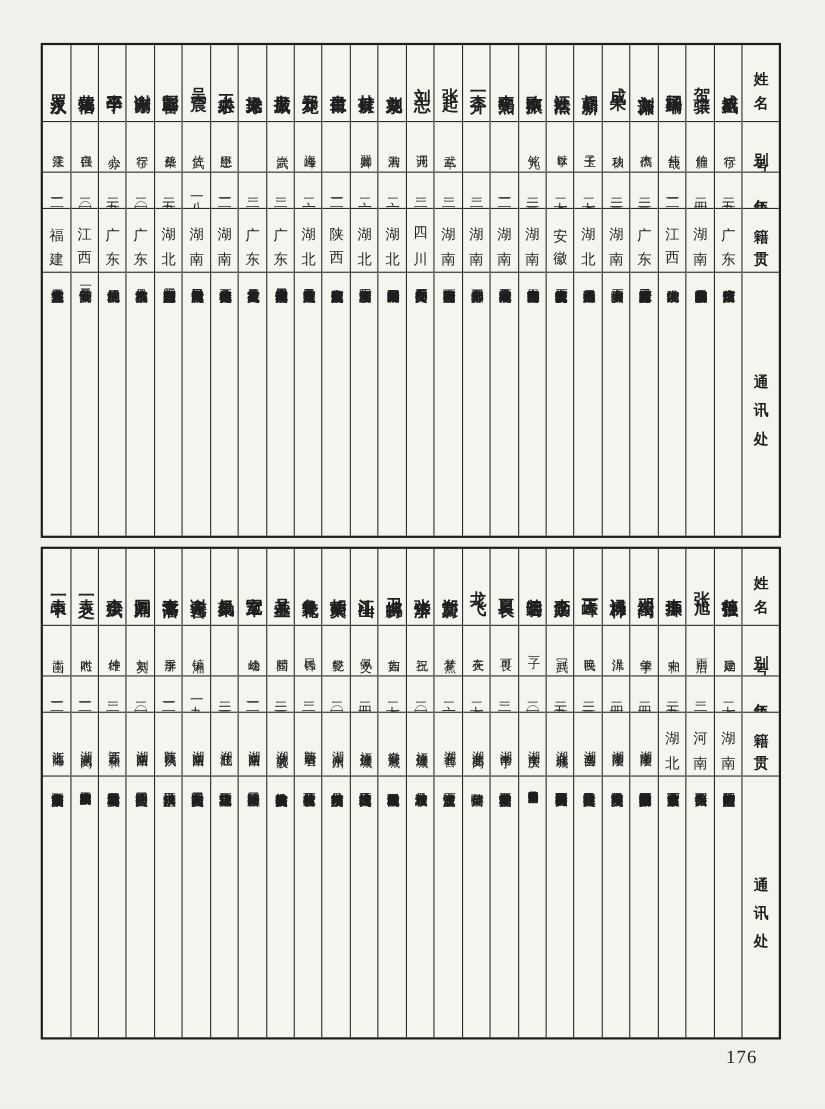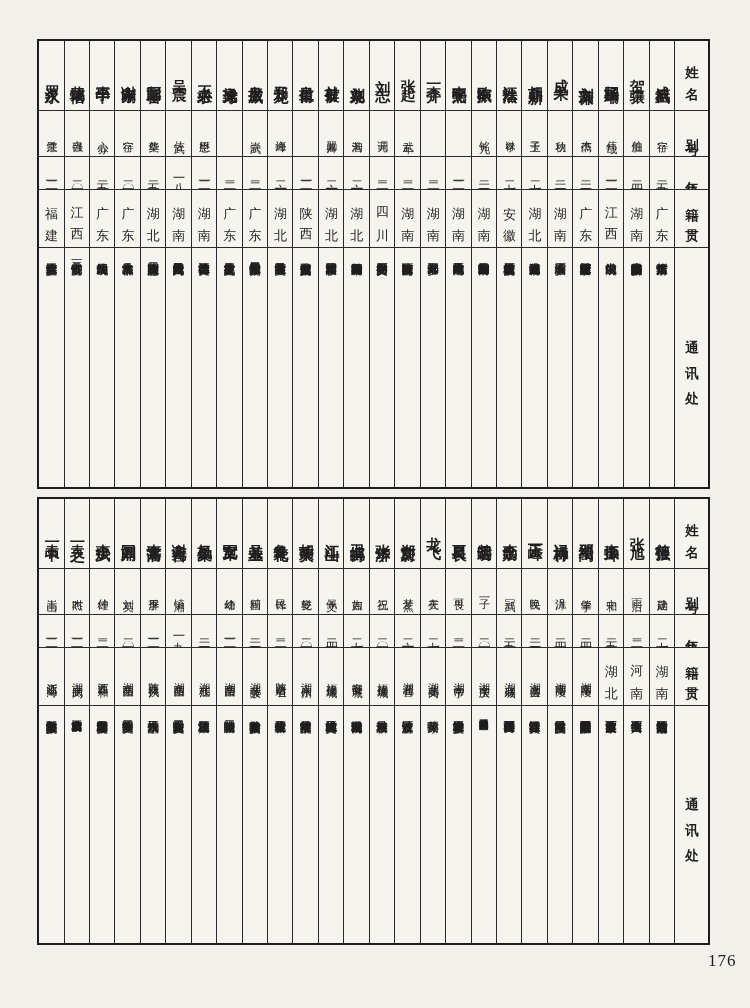--- a/index.html
+++ b/index.html
@@ -56,21 +56,21 @@
   .origin{font-size:13px;}
   .sp-origin{letter-spacing:1.7em;}
   .origin4{font-size:11px;letter-spacing:0.12em;}
   .addr{
     font-size:11.5px;line-height:1.06;
     height:100%;box-sizing:border-box;padding:6px 0 4px 0;
   }
   .addr-small{font-size:10.5px;}
   .addr-wrap{font-size:9.5px;height:72%;}
   .page-number{
-    position:absolute;left:708px;top:951px;
+    position:absolute;left:660px;top:951px;
     font-size:17px;letter-spacing:1px;color:#232323;
     font-family:"Liberation Serif","DejaVu Serif",serif;
   }
 </style>
 </head>
 <body>
 
 <div class="page">
   <div class="dir-table" id="table-0">
       <div class="col header-col">

